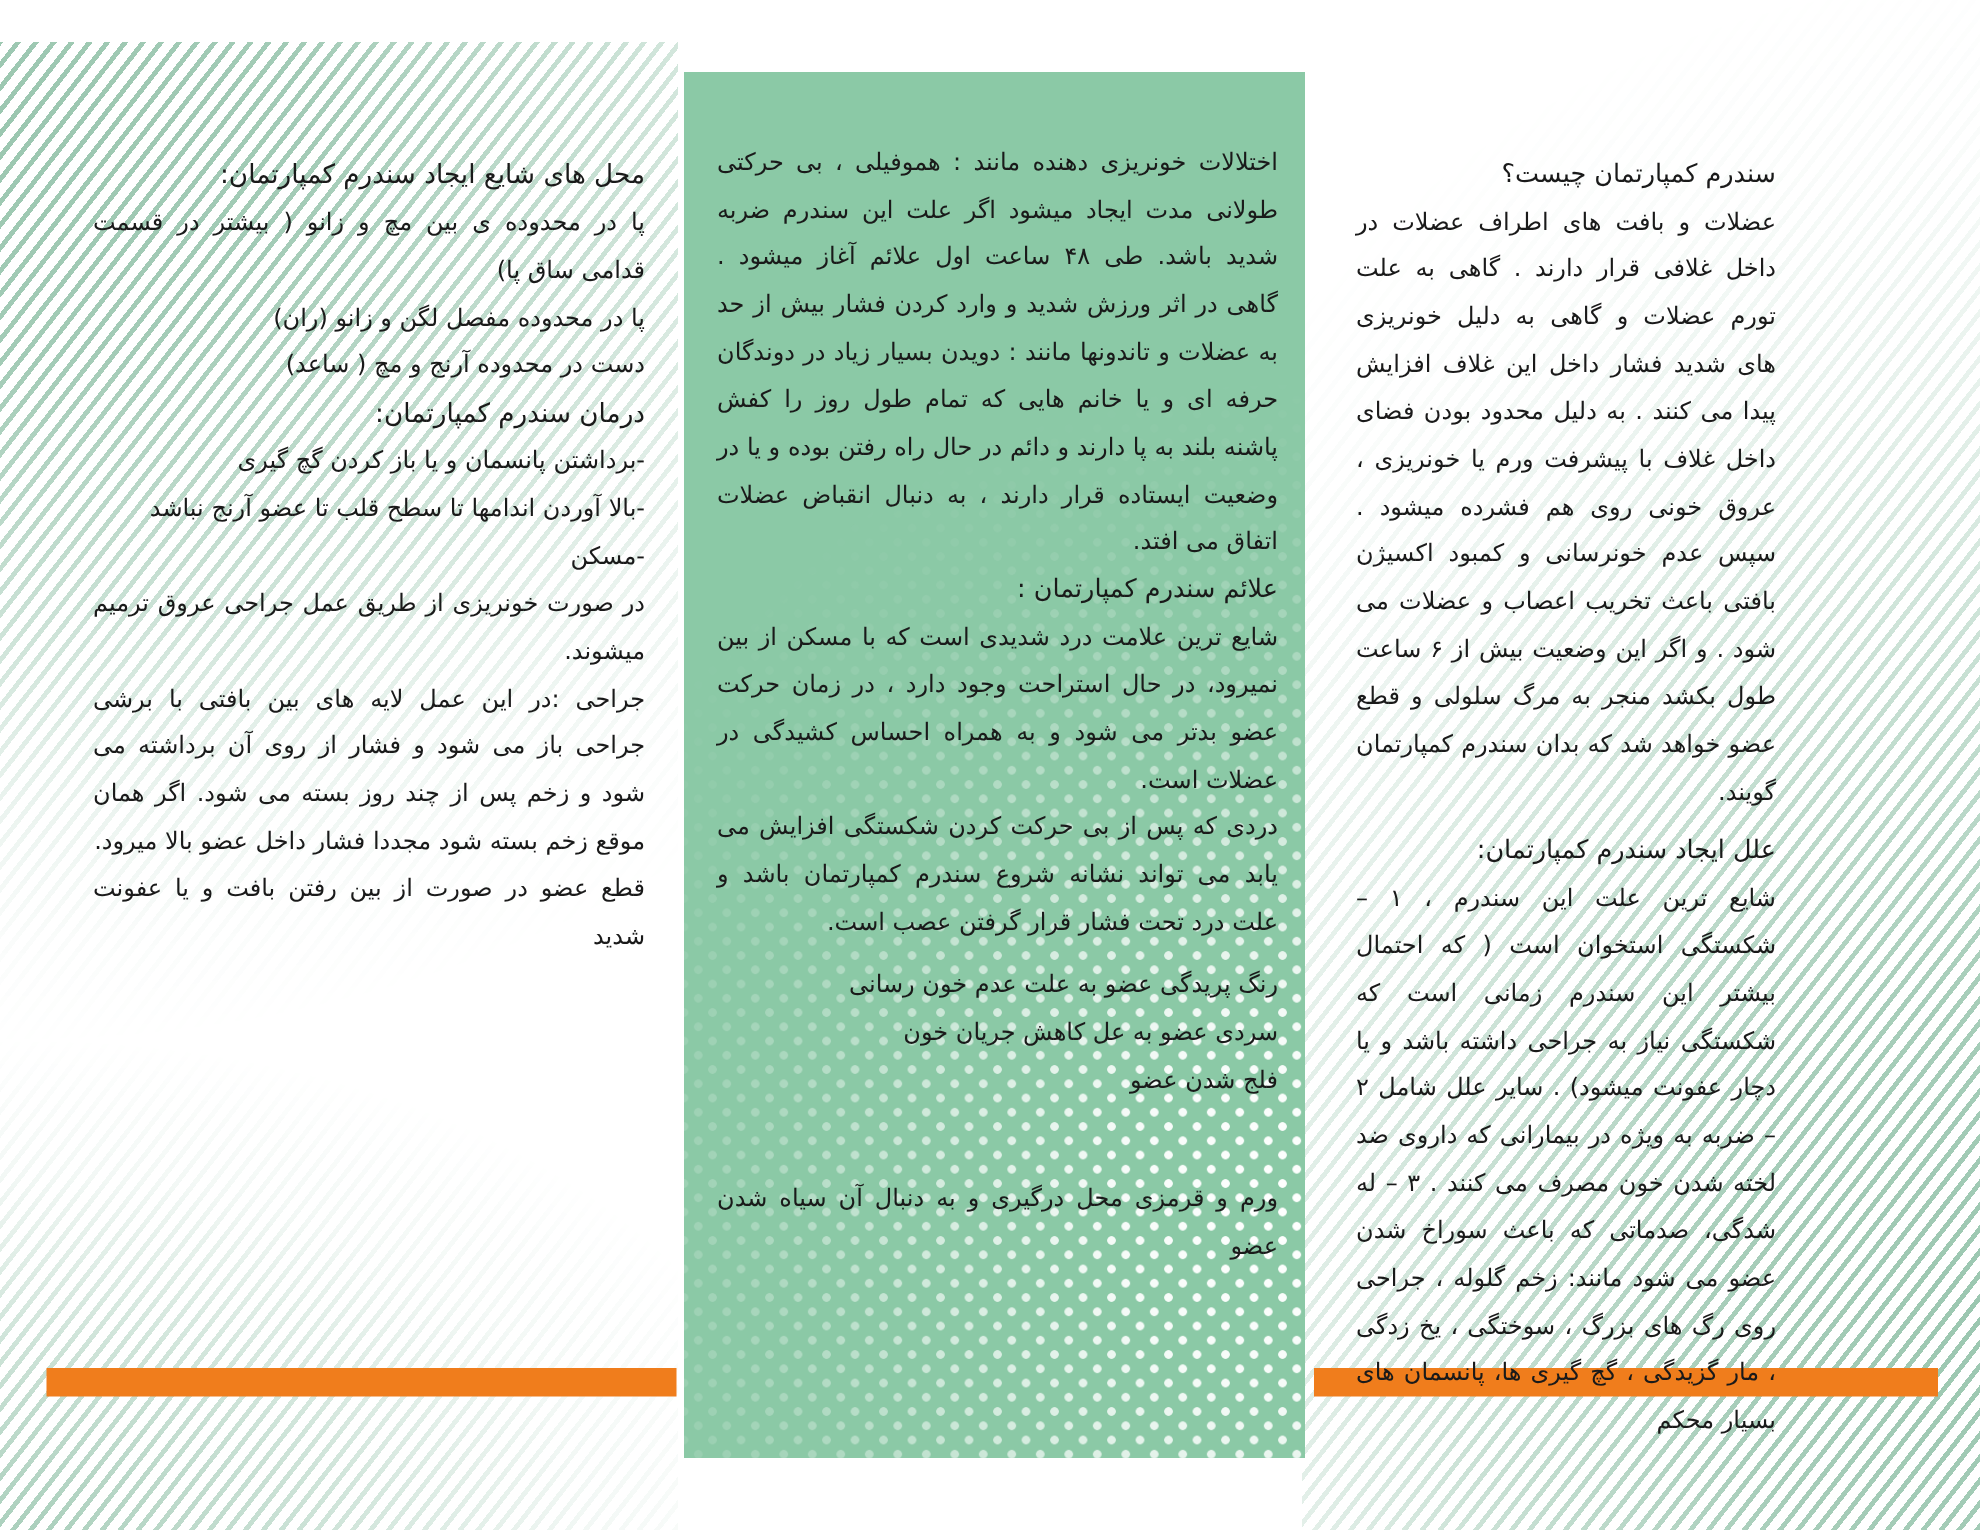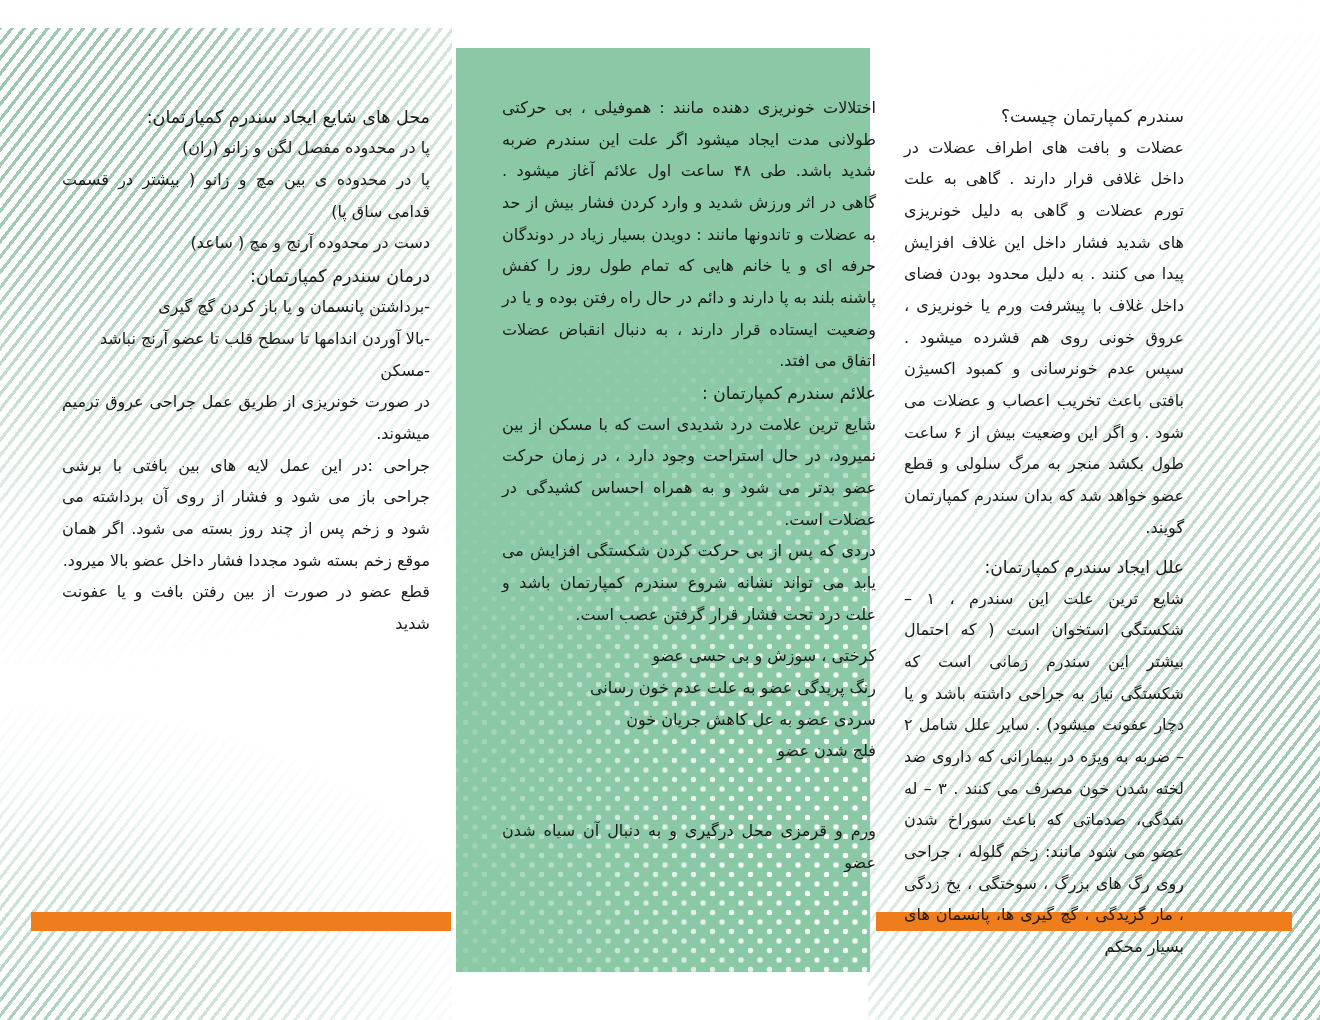--- a/index.html
+++ b/index.html
@@ -162,21 +162,21 @@
 
   
   .col {
     position: absolute;
     direction: rtl;
     text-align: justify;
     text-align-last: right;
     color: #1a1a1a;
   }
   .col-left  { left: 62px;  top: 104px; width: 368px; }
-  .col-mid   { left: 502px; top: 92px;  width: 374px; }
+  .col-mid   { left: 478px; top: 92px;  width: 374px; }
   .col-right { left: 904px; top: 104px; width: 280px; }
 
   .heading {
     font-weight: normal;
     font-size: 17.5px;
     line-height: 1.5;
     margin: 0 0 2px 0;
     text-align: left;
     white-space: nowrap;
   }
@@ -222,22 +222,22 @@
     <div class="green-dots"></div>
   </div>
 
   <div class="orange-bar orange-bar-left"></div>
   <div class="orange-bar orange-bar-right"></div>
 
   <div class="col col-left">
 
     <div class="block">
       <h2 class="heading">محل های شایع ایجاد سندرم کمپارتمان:</h2>
+      <p class="para">پا در محدوده ی بین مچ و زانو ( بیشتر در قسمت قدامی ساق پا)</p>
       <p class="para rightalign">پا در محدوده مفصل لگن و زانو (ران)</p>
-      <p class="para">پا در محدوده ی بین مچ و زانو ( بیشتر در قسمت قدامی ساق پا)</p>
       <p class="para rightalign">دست در محدوده آرنج و مچ ( ساعد)</p>
     </div>
 
     <div class="block">
       <h2 class="heading">درمان سندرم کمپارتمان:</h2>
       <p class="para rightalign">-برداشتن پانسمان و یا باز کردن گچ گیری</p>
       <p class="para">-بالا آوردن اندامها تا سطح قلب تا عضو آرنج نباشد</p>
       <p class="para rightalign">-مسکن</p>
       <p class="para">در صورت خونریزی از طریق عمل جراحی عروق ترمیم میشوند.</p>
       <p class="para">جراحی  :در این عمل لایه های بین بافتی با برشی جراحی باز می شود و فشار از روی آن برداشته می شود و زخم پس از چند روز بسته می شود. اگر همان موقع زخم بسته شود مجددا فشار داخل عضو بالا میرود.</p>
@@ -251,21 +251,20 @@
     <div class="block">
       <p class="para">اختلالات خونریزی دهنده مانند : هموفیلی ، بی حرکتی طولانی مدت ایجاد میشود اگر علت این سندرم ضربه شدید باشد. طی ۴۸ ساعت اول علائم آغاز میشود . گاهی در اثر ورزش شدید و وارد کردن فشار بیش از حد به عضلات و تاندونها مانند : دویدن بسیار زیاد در دوندگان حرفه ای و یا خانم هایی که تمام طول روز را کفش پاشنه بلند به پا دارند و دائم در حال راه رفتن بوده و یا در وضعیت ایستاده قرار دارند ، به دنبال انقباض عضلات اتفاق می افتد.</p>
     </div>
 
     <div class="block">
       <h2 class="heading">علائم سندرم کمپارتمان :</h2>
       <p class="para">شایع ترین علامت درد شدیدی است که با مسکن از بین نمیرود، در حال استراحت وجود دارد ، در زمان حرکت عضو بدتر می شود و به همراه احساس کشیدگی در عضلات است.</p>
       <p class="para">دردی که پس از بی حرکت کردن شکستگی افزایش می یابد می تواند نشانه شروع سندرم کمپارتمان باشد و علت درد تحت فشار قرار گرفتن عصب است.</p>
 
       <div style="margin-top:10px;">
-        <p class="symptom-line">کرختی ، سوزش و بی حسی عضو</p>
         <p class="symptom-line">رنگ پریدگی عضو به علت عدم خون رسانی</p>
         <p class="symptom-line">سردی عضو به عل کاهش جریان خون</p>
         <p class="symptom-line">فلج شدن عضو</p>
         <p class="symptom-line wrap">ورم و قرمزی محل درگیری و به دنبال آن سیاه شدن عضو</p>
       </div>
     </div>
 
   </div>
 
   <div class="col col-right">

